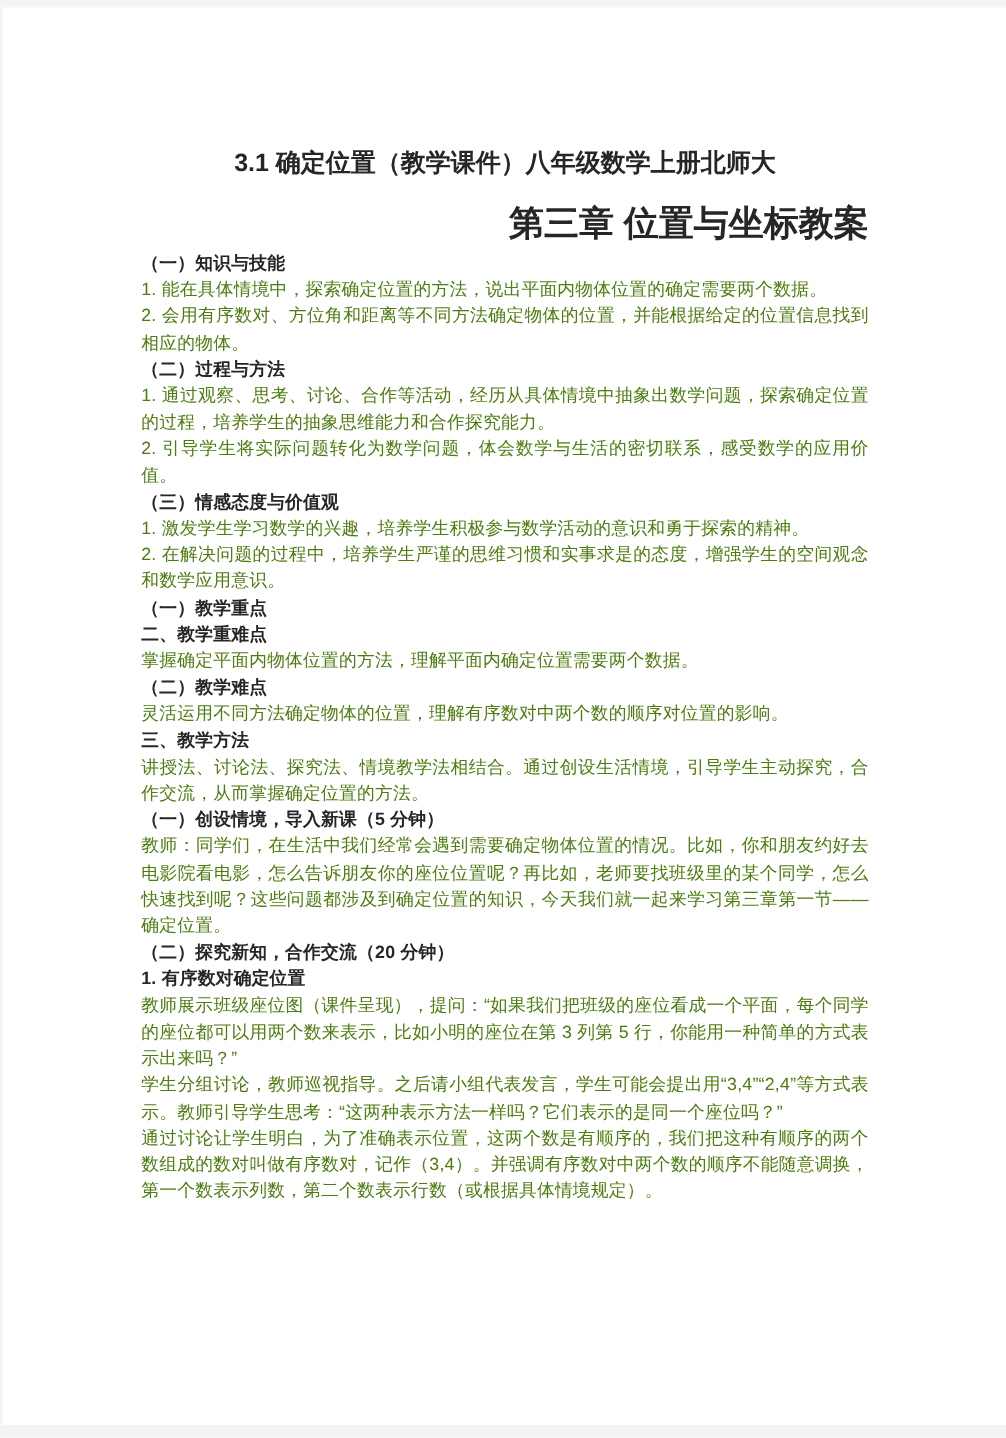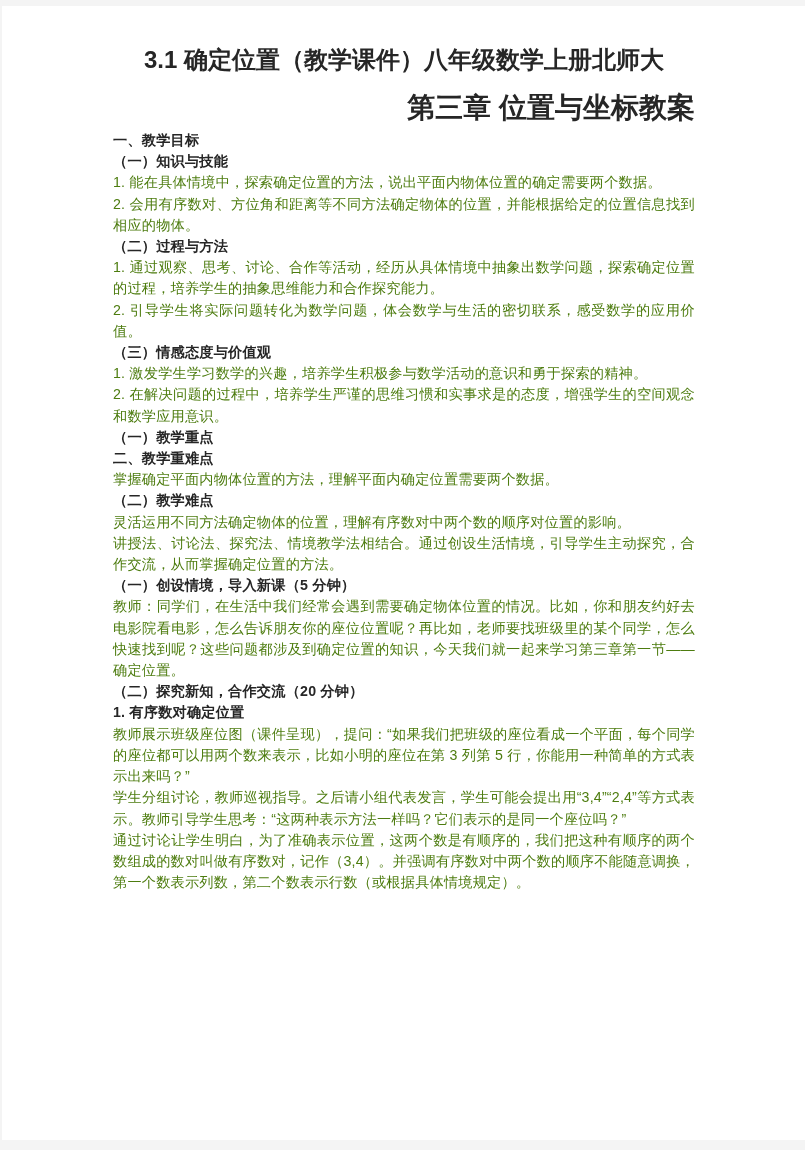--- a/index.html
+++ b/index.html
@@ -24,22 +24,22 @@
     color: #2f2f2f;
     box-sizing: border-box;
   }
   .content {
     position: absolute;
     left: 111px;
     top: 0;
     width: 582px;
   }
   .doc-title {
-    margin: 40px 0 0 0;
-    font-size: 24px;
+    margin: 111px 0 0 0;
+    font-size: 20px;
     line-height: 28px;
     font-weight: bold;
     text-align: center;
     color: #262626;
   }
   .doc-subtitle {
     margin: 20px 0 0 0;
     font-size: 28px;
     line-height: 28px;
     font-weight: bold;
@@ -64,35 +64,35 @@
   }
 </style>
 </head>
 <body>
 
 <div class="page">
   <div class="content">
     <h1 class="doc-title">3.1 确定位置（教学课件）八年级数学上册北师大</h1>
     <h2 class="doc-subtitle">第三章 位置与坐标教案</h2>
     <div class="body-block">
-        <p class="para bold">一、教学目标</p>
         <p class="para bold">（一）知识与技能</p>
         <p class="para">1. 能在具体情境中，探索确定位置的方法，说出平面内物体位置的确定需要两个数据。</p>
         <p class="para">2. 会用有序数对、方位角和距离等不同方法确定物体的位置，并能根据给定的位置信息找到相应的物体。</p>
         <p class="para bold">（二）过程与方法</p>
         <p class="para">1. 通过观察、思考、讨论、合作等活动，经历从具体情境中抽象出数学问题，探索确定位置的过程，培养学生的抽象思维能力和合作探究能力。</p>
         <p class="para">2. 引导学生将实际问题转化为数学问题，体会数学与生活的密切联系，感受数学的应用价值。</p>
         <p class="para bold">（三）情感态度与价值观</p>
         <p class="para">1. 激发学生学习数学的兴趣，培养学生积极参与数学活动的意识和勇于探索的精神。</p>
         <p class="para">2. 在解决问题的过程中，培养学生严谨的思维习惯和实事求是的态度，增强学生的空间观念和数学应用意识。</p>
         <p class="para bold">（一）教学重点</p>
         <p class="para bold">二、教学重难点</p>
         <p class="para">掌握确定平面内物体位置的方法，理解平面内确定位置需要两个数据。</p>
         <p class="para bold">（二）教学难点</p>
         <p class="para">灵活运用不同方法确定物体的位置，理解有序数对中两个数的顺序对位置的影响。</p>
+        <p class="para bold">三、教学方法</p>
         <p class="para">讲授法、讨论法、探究法、情境教学法相结合。通过创设生活情境，引导学生主动探究，合作交流，从而掌握确定位置的方法。</p>
         <p class="para bold">（一）创设情境，导入新课（5 分钟）</p>
         <p class="para">教师：同学们，在生活中我们经常会遇到需要确定物体位置的情况。比如，你和朋友约好去电影院看电影，怎么告诉朋友你的座位位置呢？再比如，老师要找班级里的某个同学，怎么快速找到呢？这些问题都涉及到确定位置的知识，今天我们就一起来学习第三章第一节——确定位置。</p>
         <p class="para bold">（二）探究新知，合作交流（20 分钟）</p>
         <p class="para bold">1. 有序数对确定位置</p>
         <p class="para">教师展示班级座位图（课件呈现），提问：“如果我们把班级的座位看成一个平面，每个同学的座位都可以用两个数来表示，比如小明的座位在第 3 列第 5 行，你能用一种简单的方式表示出来吗？”</p>
         <p class="para">学生分组讨论，教师巡视指导。之后请小组代表发言，学生可能会提出用“3,4”“2,4”等方式表示。教师引导学生思考：“这两种表示方法一样吗？它们表示的是同一个座位吗？”</p>
         <p class="para">通过讨论让学生明白，为了准确表示位置，这两个数是有顺序的，我们把这种有顺序的两个数组成的数对叫做有序数对，记作（3,4）。并强调有序数对中两个数的顺序不能随意调换，第一个数表示列数，第二个数表示行数（或根据具体情境规定）。</p>
       </div>
   </div>

